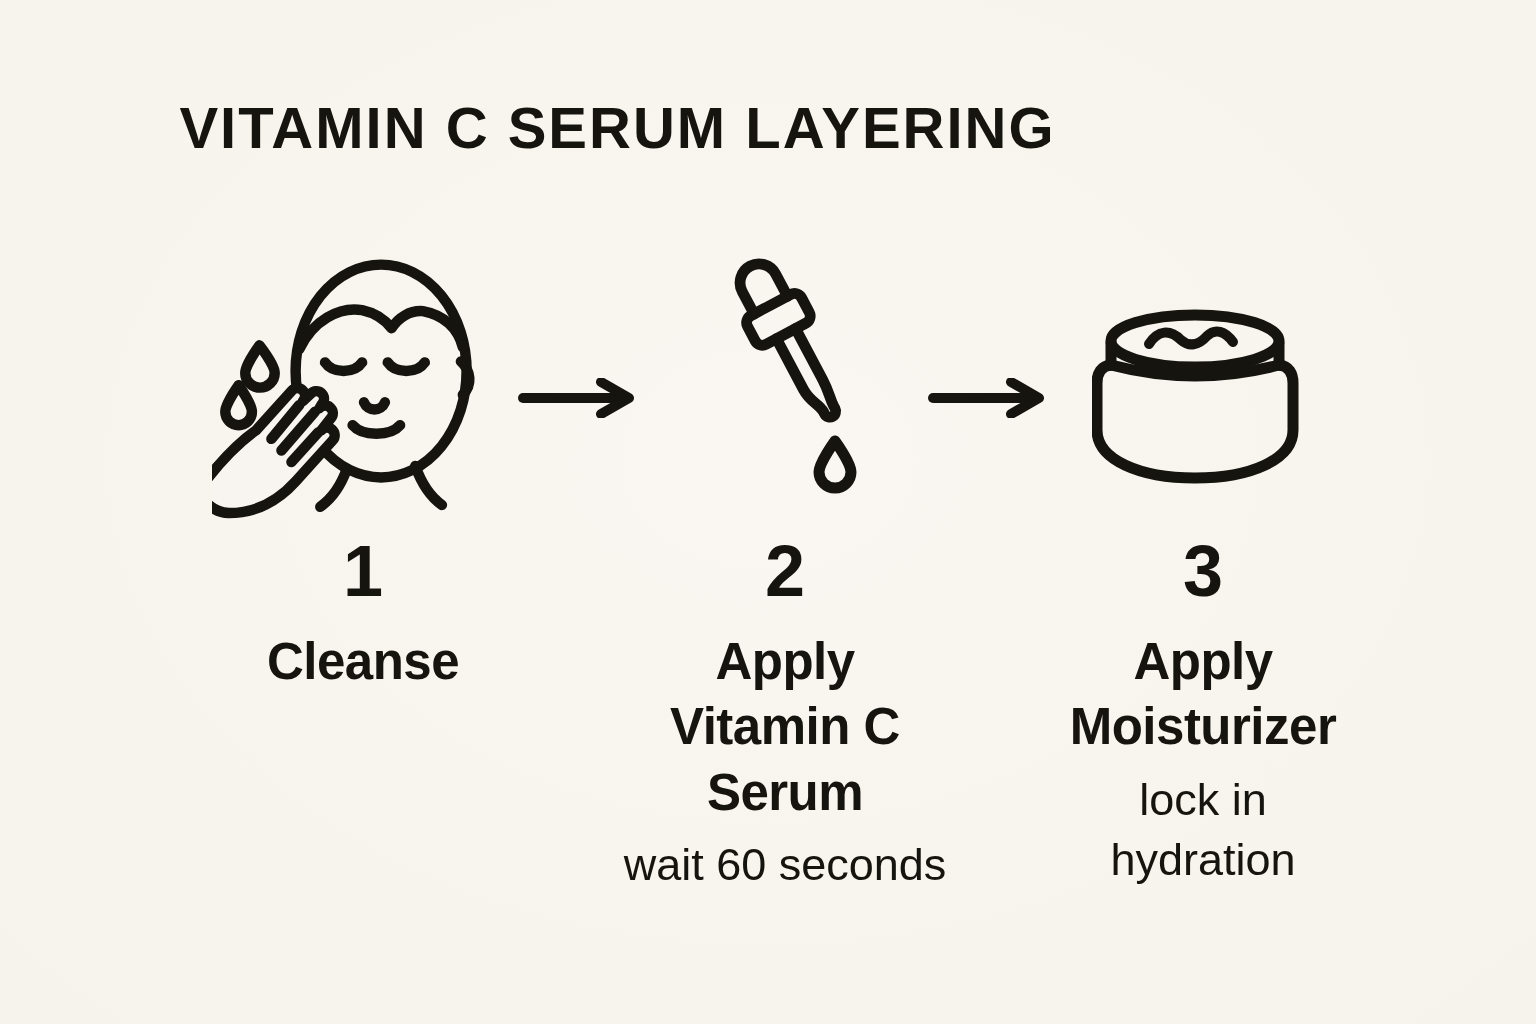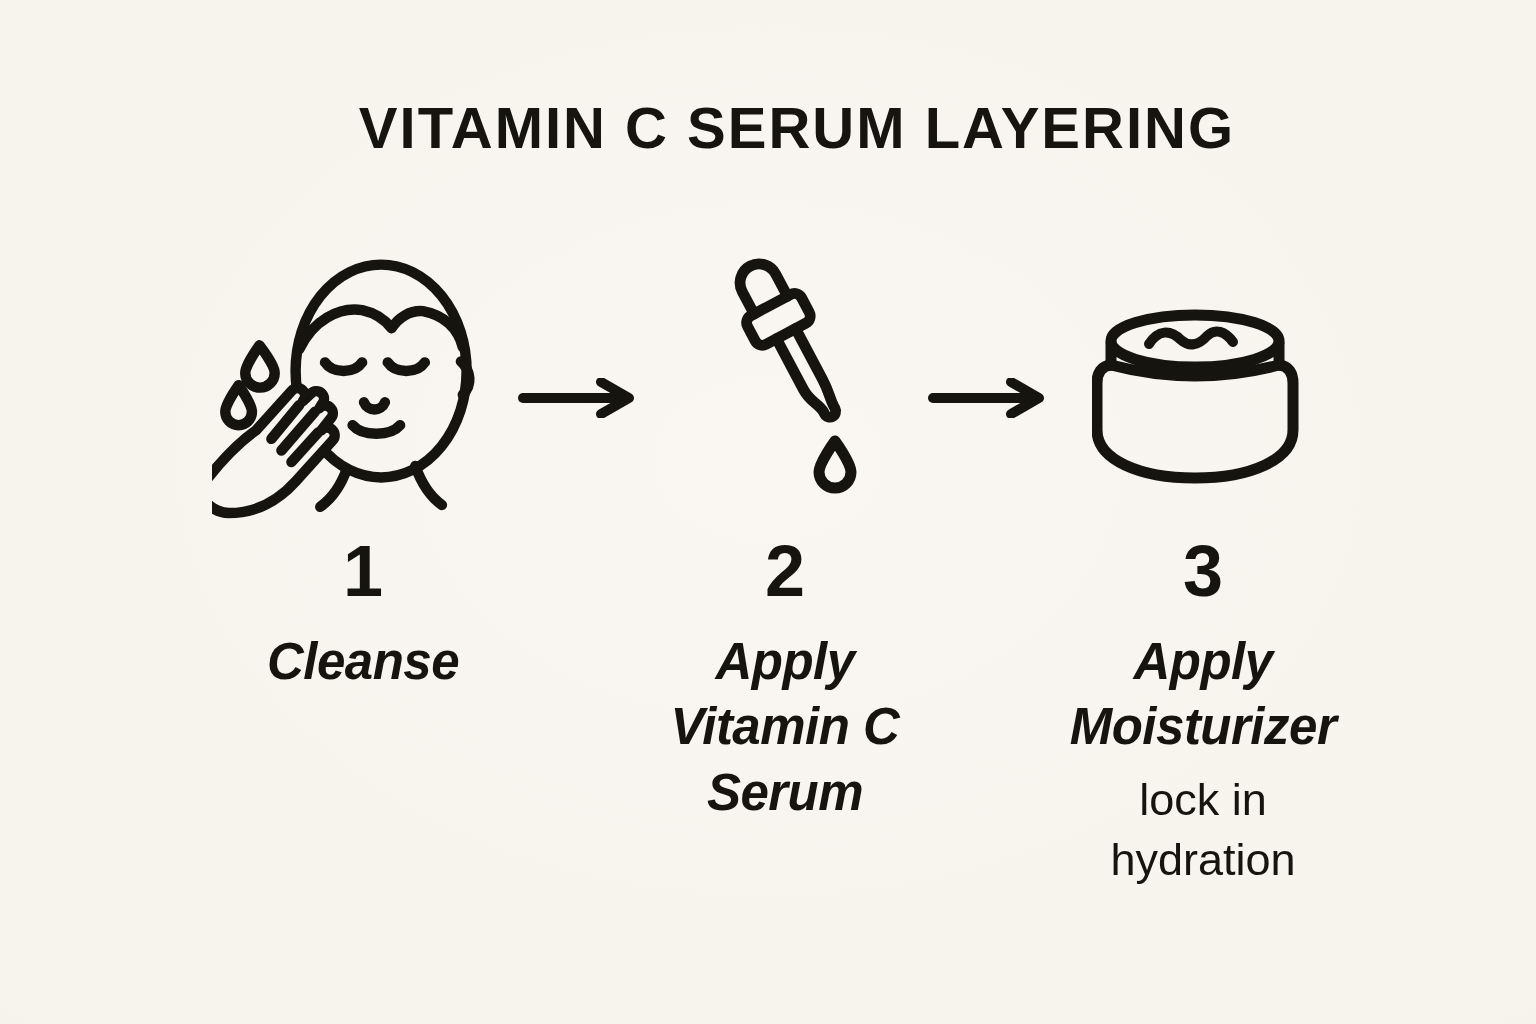--- a/index.html
+++ b/index.html
@@ -10,21 +10,21 @@
   body{
     width:1536px;height:1024px;
     background:var(--bg);
     background-image:radial-gradient(ellipse at 50% 45%, #faf7f2 0%, #f6f3ec 100%);
     position:relative;overflow:hidden;
     font-family:"Liberation Sans", sans-serif;
     color:var(--ink);
   }
   .title{
     position:absolute;top:96px;left:0;width:1235px;
-    margin:0;text-align:right;
+    margin:0;text-align:center;
     font-size:58px;font-weight:bold;letter-spacing:2px;
     line-height:1.1;
   }
   .icon-slot{position:absolute;}
   .icon-slot svg{display:block;width:100%;height:100%;}
   .ln{fill:none;stroke:var(--ink);stroke-linecap:round;stroke-linejoin:round;}
   .mask{fill:var(--bg);stroke:var(--ink);stroke-linecap:round;stroke-linejoin:round;}
   .slot-face{left:212px;top:252px;width:285px;height:276px;}
   .slot-dropper{left:705px;top:255px;width:170px;height:245px;}
   .slot-jar{left:1092px;top:302px;width:220px;height:185px;}
@@ -35,21 +35,21 @@
     position:absolute;top:535px;width:400px;
     display:flex;flex-direction:column;align-items:center;
     text-align:center;
   }
   .col-1{left:163px;}
   .col-2{left:585px;}
   .col-3{left:1003px;}
   .num{font-size:72px;font-weight:bold;line-height:1;}
   .head{
     font-size:51px;font-weight:bold;line-height:1.28;
-    letter-spacing:-0.5px;margin-top:22px;white-space:pre-line;font-style:italic;
+    letter-spacing:-0.5px;margin-top:22px;white-space:pre-line;
   }
   .sub{
     font-size:45px;font-weight:normal;line-height:1.35;
     margin-top:10px;white-space:pre-line;
   }
 </style>
 </head>
 <body>
 
 <h1 class="title">VITAMIN C SERUM LAYERING</h1>
@@ -111,20 +111,21 @@
 <div class="col col-1">
   <div class="num">1</div>
   <div class="head">Cleanse</div>
 </div>
 
 <div class="col col-2">
   <div class="num">2</div>
   <div class="head">Apply
 Vitamin C
 Serum</div>
+  <div class="sub">wait 60 seconds</div>
 </div>
 
 <div class="col col-3">
   <div class="num">3</div>
   <div class="head">Apply
 Moisturizer</div>
   <div class="sub">lock in
 hydration</div>
 </div>
 

